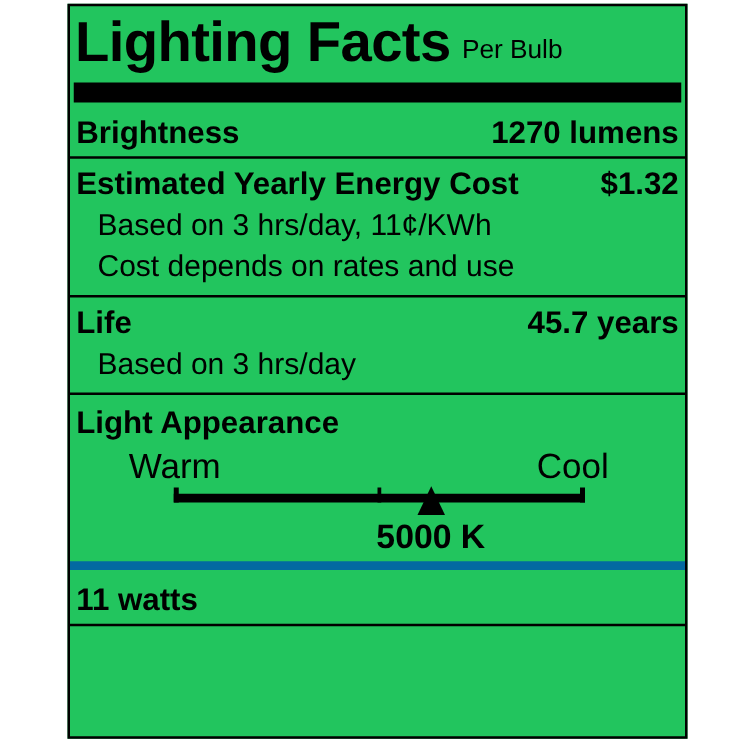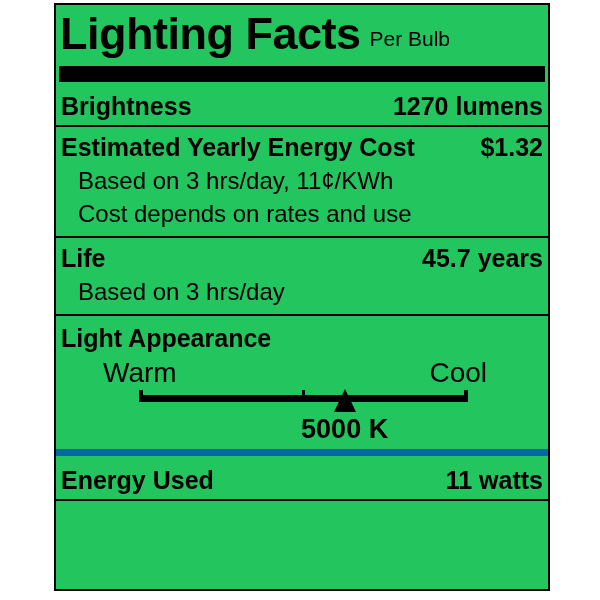--- a/index.html
+++ b/index.html
@@ -185,17 +185,16 @@
         <div class="cap left"></div>
         <div class="cap right"></div>
         <div class="tick-mid"></div>
         <div class="marker-triangle" style="left: 62.5%;"></div>
         <div class="kelvin" style="left: 62.5%;">5000 K</div>
       </div>
     </div>
   </div>
 
   <div class="main-row row-pad">
-    <span>Energy Used</span>
     <span>11 watts</span>
   </div>
 
 </div>
 
 </body></html>

